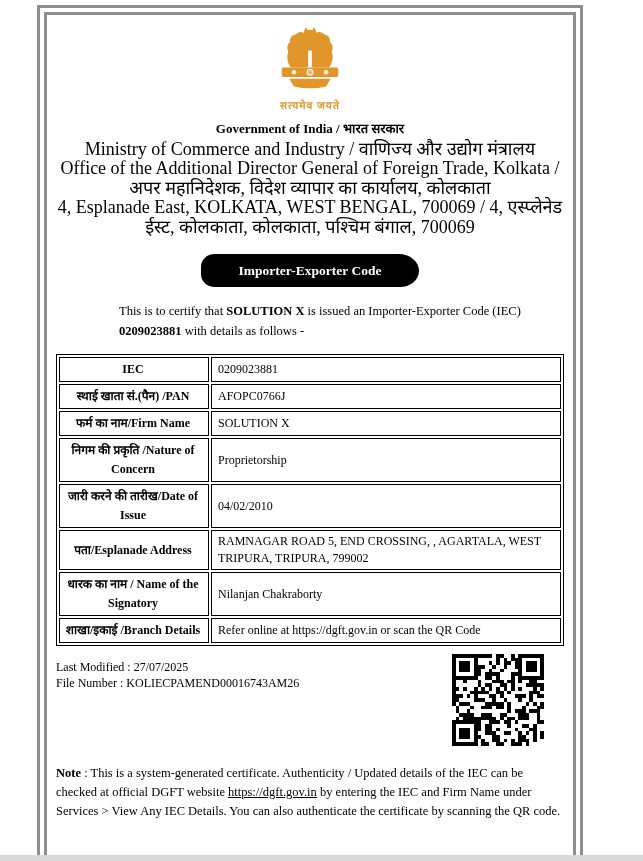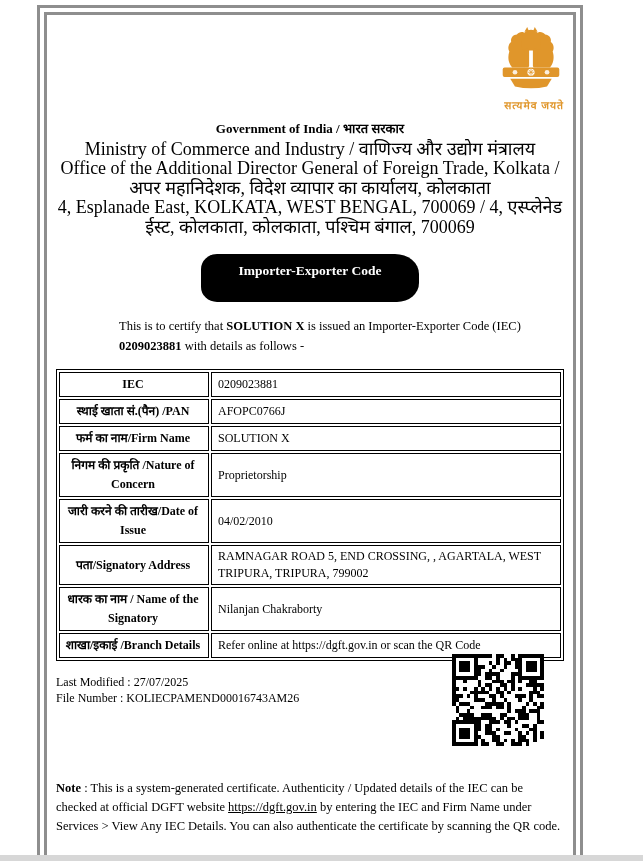--- a/index.html
+++ b/index.html
@@ -14,30 +14,30 @@
   
   .frame-outer {
     position:absolute; left:37px; top:5px; width:546px; height:900px;
     border:3px solid #8e8e8e; padding:4px;
   }
   .frame-inner {
     width:100%; height:100%;
     border:3px solid #8e8e8e; padding:0 9px;
   }
 
-  .emblem-wrap { text-align:right; margin-top:9px; }
+  .emblem-wrap { text-align:center; margin-top:9px; }
   .emblem-wrap svg { display:inline-block; }
   .motto { font-size:10.5px; font-weight:bold; color:#e0962b; letter-spacing:1px; margin-top:-2px; }
 
   .hdr { text-align:center; font-size:18px; line-height:19.5px; }
   .hdr-gov { font-weight:bold; margin-top:7px; font-size:13px; }
   .hdr-block { margin-top:1px; }
 
   .banner {
-    width:218px; height:48px; margin:17px auto 0;
+    width:218px; height:33px; margin:17px auto 0;
     background:#000; color:#fff;
     border-radius:16px 24px 22px 16px / 15px 20px 19px 15px;
     text-align:center; line-height:33px;
     font-weight:bold; font-size:13.5px;
   }
 
   .certify { margin:14px 42px 0 63px; font-size:12.5px; line-height:20px; }
 
   .cert-table {
     width:100%; margin-top:13px;
@@ -143,21 +143,21 @@
           </tr>
           <tr>
             <td class="lbl">निगम की प्रकृति /Nature of Concern</td>
             <td class="val">Proprietorship</td>
           </tr>
           <tr>
             <td class="lbl">जारी करने की तारीख/Date of Issue</td>
             <td class="val">04/02/2010</td>
           </tr>
           <tr>
-            <td class="lbl">पता/Signatory Address</td>
+            <td class="lbl">पता/Esplanade Address</td>
             <td class="val">RAMNAGAR ROAD 5, END CROSSING, , AGARTALA, WEST TRIPURA, TRIPURA, 799002</td>
           </tr>
           <tr>
             <td class="lbl">धारक का नाम / Name of the Signatory</td>
             <td class="val">Nilanjan Chakraborty</td>
           </tr>
           <tr>
             <td class="lbl">शाखा/इकाई /Branch Details</td>
             <td class="val">Refer online at https://dgft.gov.in or scan the QR Code</td>
           </tr>

